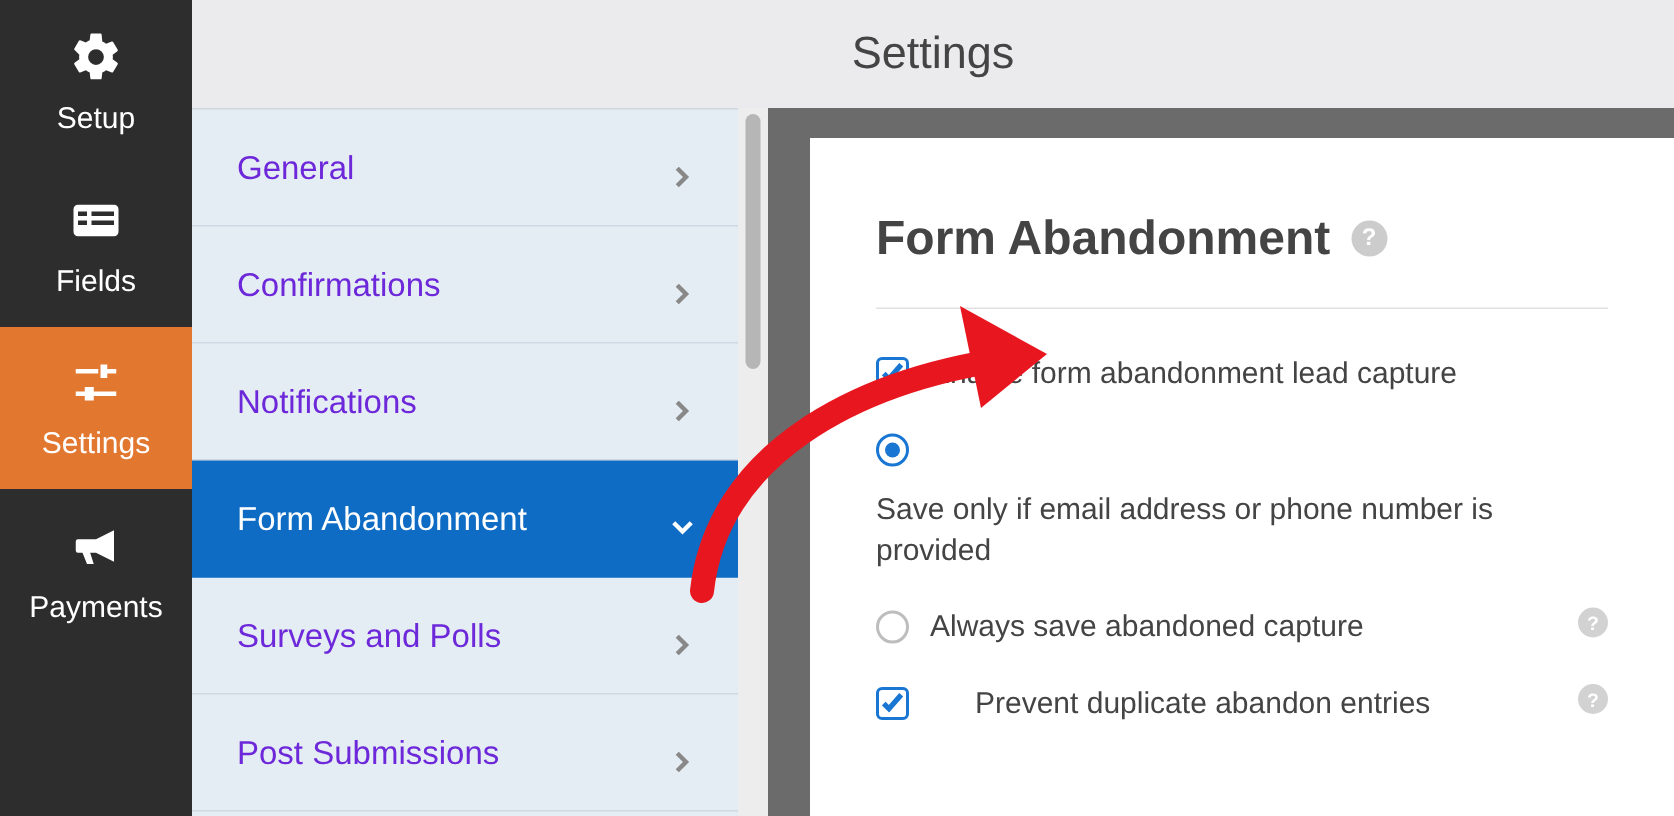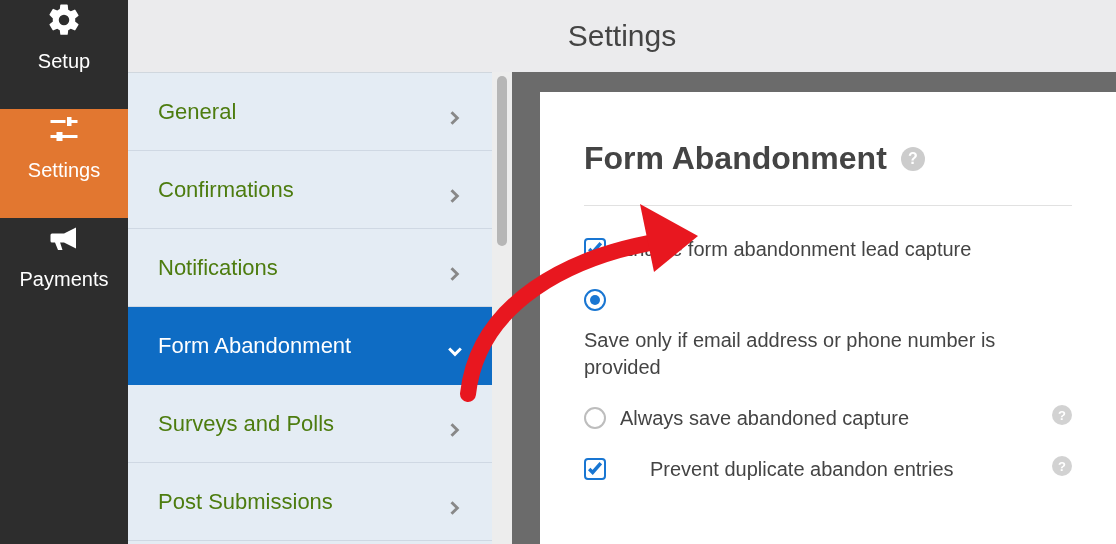--- a/index.html
+++ b/index.html
@@ -12,21 +12,21 @@
     background: #2d2d2d;
     display: flex;
     flex-direction: column;
     align-items: stretch;
   }
   .side-item {
     height: 108.8px;
     display: flex;
     flex-direction: column;
     align-items: center;
-    justify-content: flex-start;
+    justify-content: center;
     color: #fff;
     font-size: 20px;
     gap: 10px;
     cursor: pointer;
   }
   .side-item.active { background: #e27730; }
   .side-label { font-size: 20px; }
   .side-icon { width: 40px; height: 40px; display:flex; align-items:center; justify-content:center; }
   .side-icon svg { width: 36px; height: 36px; fill: #fff; }
 
@@ -50,21 +50,21 @@
     flex-direction: column;
     border-top: 1px solid #d0d7de;
   }
   .settings-item {
     height: 78px;
     display: flex;
     align-items: center;
     justify-content: space-between;
     padding: 0 30px 0 30px;
     font-size: 22px;
-    color: #4d7c0f;
+    color: #6d28d9;
     border-bottom: 1px solid #cfd8e3;
     cursor: pointer;
   }
   .settings-item.active {
     background: #0e6cc4;
     color: #fff;
     border-bottom: 1px solid #0e6cc4;
   }
   .chev { width: 14px; height: 14px; }
   .chev svg { width: 14px; height: 14px; stroke: #888; stroke-width: 2.5; fill: none; }
@@ -152,20 +152,32 @@
 
 <div class="app">
   <div class="side">
     <div class="side-item">
       <span class="side-icon">
         <svg viewBox="0 0 24 24">
             <path d="M19.4 13a7.5 7.5 0 0 0 .1-1 7.5 7.5 0 0 0-.1-1l2.1-1.6a.5.5 0 0 0 .1-.7l-2-3.4a.5.5 0 0 0-.6-.2l-2.5 1a7.3 7.3 0 0 0-1.7-1L14.5 2a.5.5 0 0 0-.5-.4h-4A.5.5 0 0 0 9.5 2l-.3 2.6a7.3 7.3 0 0 0-1.7 1l-2.5-1a.5.5 0 0 0-.6.2l-2 3.4a.5.5 0 0 0 .1.7L4.6 11a7.5 7.5 0 0 0-.1 1 7.5 7.5 0 0 0 .1 1l-2.1 1.6a.5.5 0 0 0-.1.7l2 3.4a.5.5 0 0 0 .6.2l2.5-1a7.3 7.3 0 0 0 1.7 1l.3 2.6a.5.5 0 0 0 .5.4h4a.5.5 0 0 0 .5-.4l.3-2.6a7.3 7.3 0 0 0 1.7-1l2.5 1a.5.5 0 0 0 .6-.2l2-3.4a.5.5 0 0 0-.1-.7ZM12 15.5A3.5 3.5 0 1 1 15.5 12 3.5 3.5 0 0 1 12 15.5Z"></path>
           </svg>
       </span>
       <span class="side-label">Setup</span>
+    </div>
+    <div class="side-item">
+      <span class="side-icon">
+        <svg viewBox="0 0 24 24">
+            <rect x="2" y="5" width="20" height="14" rx="2"></rect>
+            <rect x="4" y="8" width="4" height="2" fill="#2d2d2d"></rect>
+            <rect x="4" y="12" width="4" height="2" fill="#2d2d2d"></rect>
+            <rect x="10" y="8" width="10" height="2" fill="#2d2d2d"></rect>
+            <rect x="10" y="12" width="10" height="2" fill="#2d2d2d"></rect>
+          </svg>
+      </span>
+      <span class="side-label">Fields</span>
     </div>
     <div class="side-item active">
       <span class="side-icon">
         <svg viewBox="0 0 24 24">
             <path d="M3 6h10v2H3zM17 6h4v2h-4zM14 4h3v6h-3zM3 16h4v2H3zM11 16h10v2H11zM7 14h4v6H7z"></path>
           </svg>
       </span>
       <span class="side-label">Settings</span>
     </div>
     <div class="side-item">

